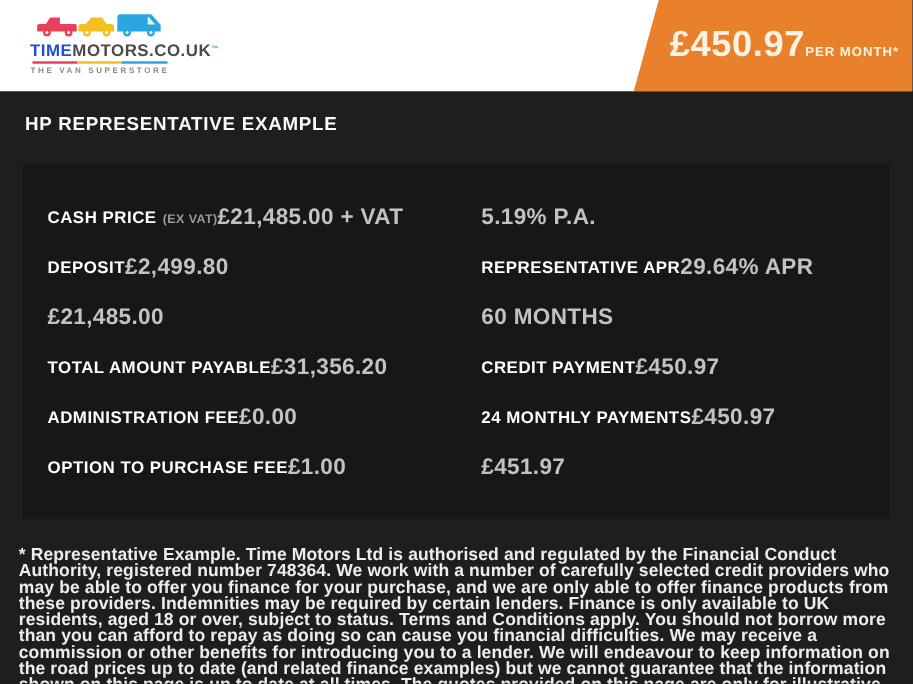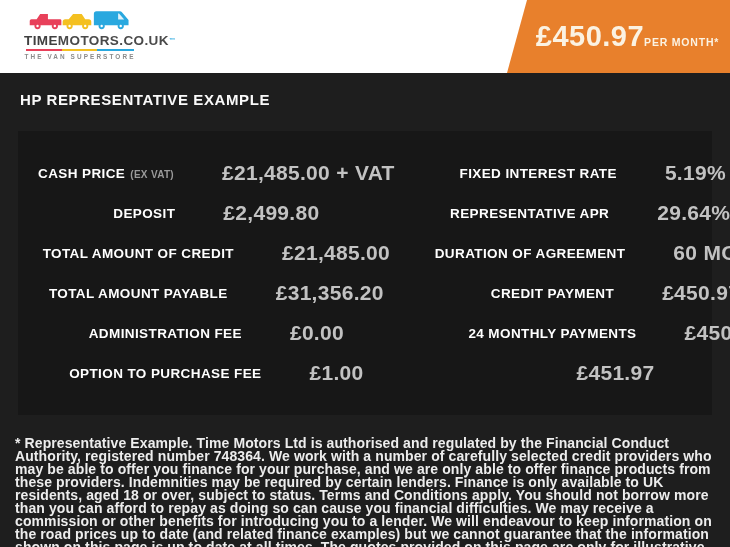--- a/index.html
+++ b/index.html
@@ -5,41 +5,41 @@
   * { margin:0; padding:0; box-sizing:border-box; }
   html,body { width:730px; height:547px; }
   body { font-family:"Liberation Sans", sans-serif; background:#1E1E1E; overflow:hidden; }
   .screen { position:relative; width:730px; height:547px; background:#1E1E1E; }
 
   
   .header { position:absolute; top:0; left:0; width:730px; height:73px; background:#FFFFFF; }
   .logo { position:absolute; left:24px; top:6px; width:112px; cursor:pointer; }
   .logo svg { display:block; width:104px; height:28px; margin:0 auto; }
   .logo-wordmark { font-size:13.5px; font-weight:bold; letter-spacing:.4px; color:#4A4A4A; white-space:nowrap; line-height:13px; text-align:center; }
-  .logo-wordmark .wm-red { color:#404040; }
+  .logo-wordmark .wm-red { color:#1d4ed8; }
   .logo-wordmark .wm-tm { font-size:6px; color:#29A8DF; vertical-align:top; }
   .logo-rule { height:2px; margin:2px 2px 2px 2px;
     background:linear-gradient(to right,#E8405A 0 33%,#F4C020 33% 66%,#29A8DF 66% 100%); }
   .logo-tagline { font-size:6.4px; font-weight:bold; letter-spacing:2.1px; color:#8A8A8A; text-align:center; white-space:nowrap; }
 
   .price-badge { position:absolute; top:0; right:0; width:223px; height:73px; background:#E8802C;
     clip-path:polygon(20px 0, 100% 0, 100% 100%, 0 100%);
     display:flex; align-items:center; justify-content:center; padding-left:18px; }
   .price-badge .amount { font-size:29px; font-weight:bold; color:#FBF2E2; letter-spacing:.5px; }
   .price-badge .suffix { font-size:10.5px; font-weight:bold; color:#FBF2E2; letter-spacing:.8px; padding-top:10px; }
 
   
   .page-title { padding:17px 0 0 20px; font-size:15px; line-height:20px; font-weight:bold; color:#FAFAFA; letter-spacing:.6px; }
 
   .panel { margin:21px 18px 0 18px; height:284px; background:#171717; padding:22px 20px; display:flex; gap:40px; }
   .col { flex:1 1 0; display:flex; flex-direction:column; }
-  .finance-row { height:40px; display:flex; align-items:center; justify-content:center;gap:48px; }
+  .finance-row { height:40px; display:flex; align-items:center; justify-content:flex-start; }
   .row-label { font-size:13.5px; font-weight:bold; color:#FFFFFF; letter-spacing:.4px; white-space:nowrap; }
   .row-note { font-size:10px; font-weight:bold; color:#9A9A9A; letter-spacing:.3px; margin-left:5px; }
-  .row-value { font-size:21px; font-weight:bold; color:#C2C2C2; letter-spacing:.3px; white-space:nowrap; }
+  .row-value { font-size:18px; font-weight:bold; color:#C2C2C2; letter-spacing:.3px; white-space:nowrap; }
 
   .disclaimer { margin:22px 14px 0 15px; font-size:14px; line-height:13px; font-weight:bold; color:#EDEDED; letter-spacing:.1px; }
 </style>
 </head>
 <body>
 
 <div class="screen">
 
   <div class="header">
 
@@ -91,48 +91,45 @@
       <div class="col">
         <div class="finance-row">
           <span class="row-label"><span>CASH PRICE</span><span class="row-note">(EX VAT)</span></span>
           <span class="row-value">£21,485.00 + VAT</span>
         </div>
         <div class="finance-row">
           <span class="row-label">DEPOSIT</span>
           <span class="row-value">£2,499.80</span>
         </div>
         <div class="finance-row">
-          <span class="row-label">TOTAL AMOUNT OF CREDIT</span>
           <span class="row-value">£21,485.00</span>
         </div>
         <div class="finance-row">
           <span class="row-label">TOTAL AMOUNT PAYABLE</span>
           <span class="row-value">£31,356.20</span>
         </div>
         <div class="finance-row">
           <span class="row-label">ADMINISTRATION FEE</span>
           <span class="row-value">£0.00</span>
         </div>
         <div class="finance-row">
           <span class="row-label">OPTION TO PURCHASE FEE</span>
           <span class="row-value">£1.00</span>
         </div>
       </div>
 
       <div class="col">
         <div class="finance-row">
-          <span class="row-label">FIXED INTEREST RATE</span>
           <span class="row-value">5.19% P.A.</span>
         </div>
         <div class="finance-row">
           <span class="row-label">REPRESENTATIVE APR</span>
           <span class="row-value">29.64% APR</span>
         </div>
         <div class="finance-row">
-          <span class="row-label">DURATION OF AGREEMENT</span>
           <span class="row-value">60 MONTHS</span>
         </div>
         <div class="finance-row">
           <span class="row-label">CREDIT PAYMENT</span>
           <span class="row-value">£450.97</span>
         </div>
         <div class="finance-row">
           <span class="row-label">24 MONTHLY PAYMENTS</span>
           <span class="row-value">£450.97</span>
         </div>

